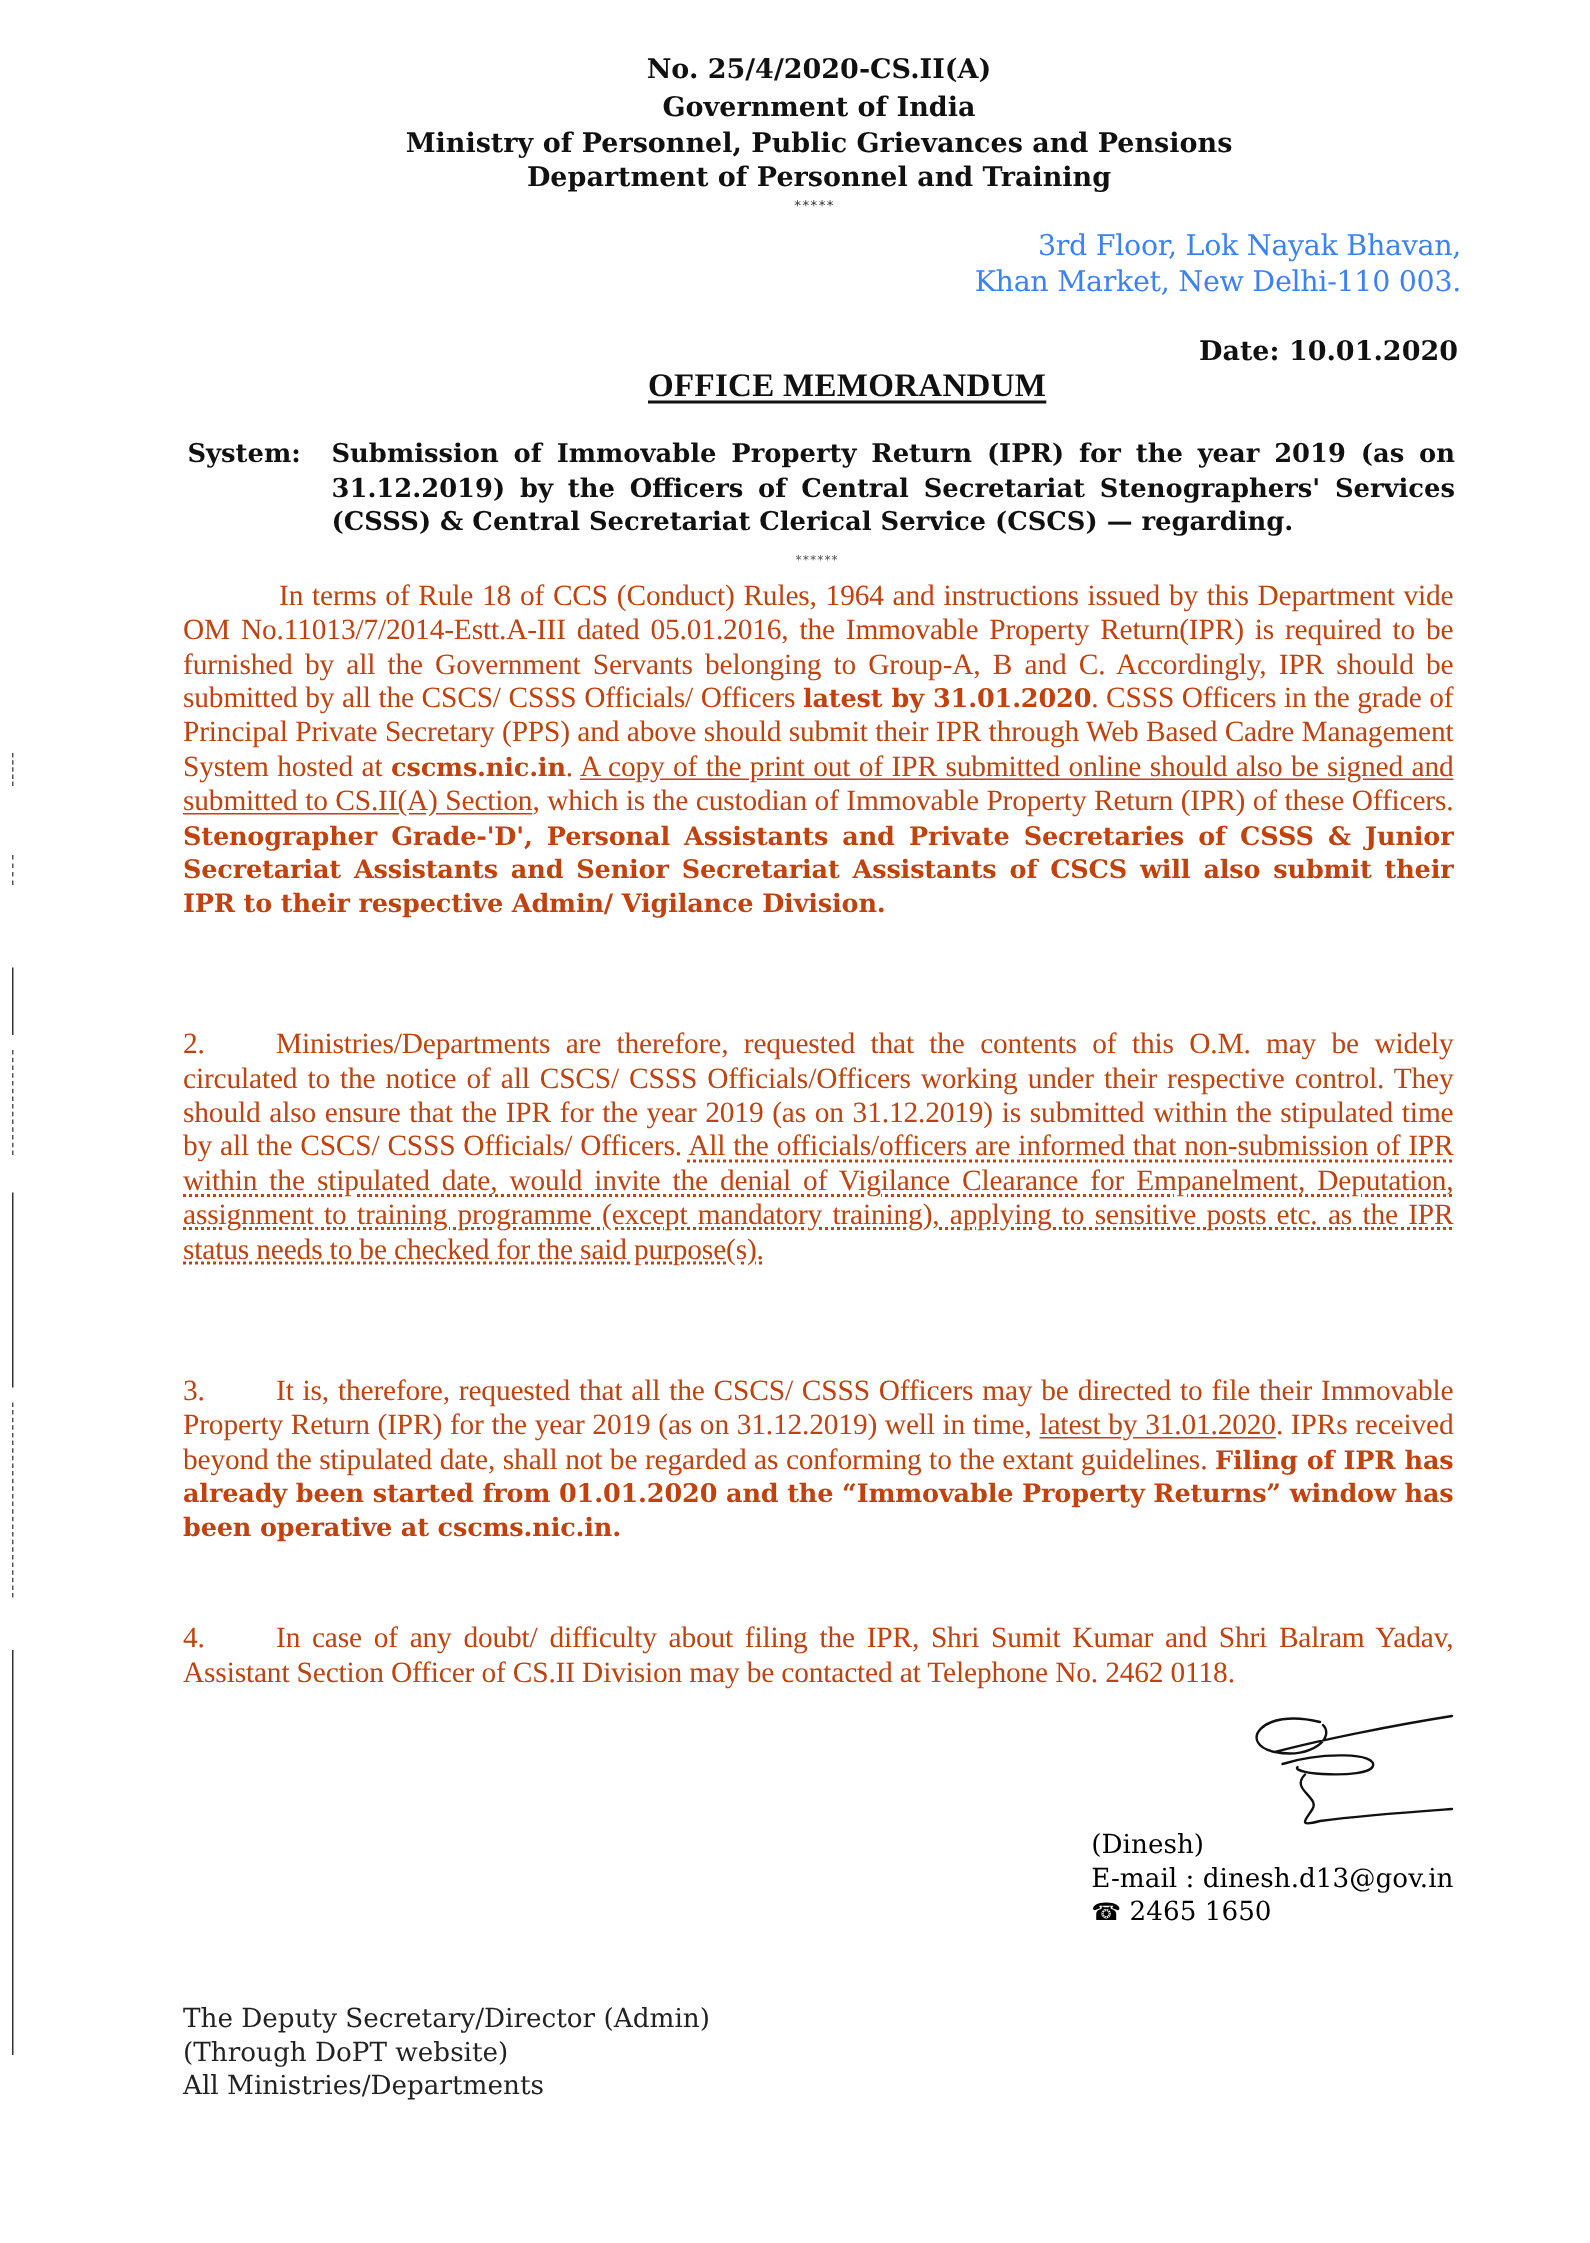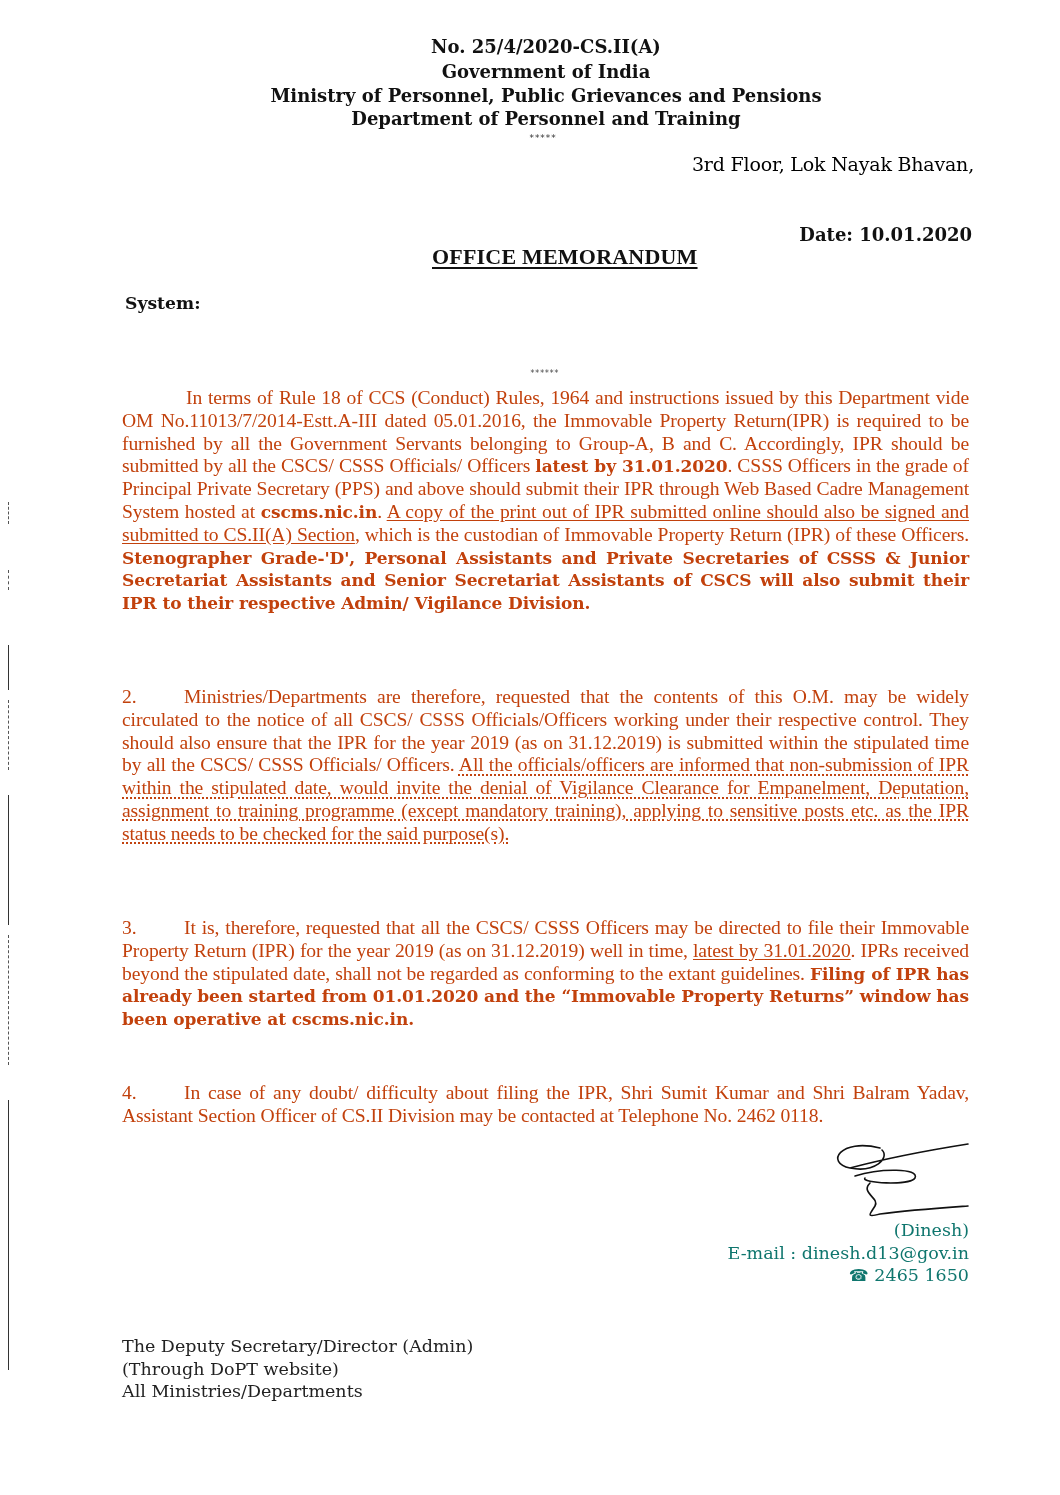--- a/index.html
+++ b/index.html
@@ -9,21 +9,21 @@
 
   .hdr { position: absolute; left: 0; width: 1060px; text-align: center;
          font-family: "DejaVu Serif", serif; font-weight: bold; font-size: 18px; line-height: 22px; color: #111; }
   .hdr.l1 { top: 36px; left: 16px; }
   .hdr.l2 { top: 61px; left: 16px; }
   .hdr.l3 { top: 85px; left: 16px; }
   .hdr.l4 { top: 108px; left: 16px; }
   .stars { position: absolute; top: 133px; left: 529px; font-size: 9px; line-height: 10px; letter-spacing: 0; color: #333; font-family: "DejaVu Sans Mono", monospace; }
 
   .addr { position: absolute; right: 86px; text-align: right; font-size: 19px; line-height: 24px;
-          font-family: "DejaVu Serif", serif; font-weight: normal; color: #000000; letter-spacing: -0.2px; }
+          font-family: "DejaVu Serif", serif; font-weight: normal; color: #3b82f6; letter-spacing: -0.2px; }
   .addr.a1 { top: 152px; }
   .addr.a2 { top: 176px; }
 
   .date { position: absolute; top: 224px; right: 88px; font-family: "DejaVu Serif", serif; font-weight: bold;
           font-size: 18px; line-height: 22px; color: #111; }
 
   .om-title { position: absolute; top: 246px; left: 432px; font-family: "Liberation Serif", serif; font-weight: bold;
               font-size: 22px; line-height: 22px; text-decoration: underline; text-underline-offset: 3px; letter-spacing: 0.2px; }
 
   .subject { position: absolute; top: 292px; left: 125px; width: 845px; font-family: "DejaVu Serif", serif;
@@ -38,22 +38,22 @@
   .para .u { text-decoration: underline; text-underline-offset: 2px; }
   .para .du { text-decoration: underline dotted; text-underline-offset: 3px; }
   .para .ind { display: inline-block; width: 64px; }
   .para .num { display: inline-block; width: 62px; }
   .p1 { top: 387px; }
   .p2 { top: 686px; }
   .p3 { top: 917px; }
   .p4 { top: 1082px; }
 
   .sig-svg { position: absolute; left: 820px; top: 1138px; width: 150px; height: 80px; }
-  .sig-block { position: absolute; right: 91px; top: 1219px; text-align: right; font-family: "DejaVu Serif", serif;
-               font-size: 17.5px; line-height: 22.5px; color: #0f766e; }
+  .sig-block { position: absolute; right: 91px; top: 1219px; text-align: left; font-family: "DejaVu Serif", serif;
+               font-size: 17.5px; line-height: 22.5px; color: #000000; }
   .sig-block div { white-space: nowrap; }
   .phone-icon { font-family: "DejaVu Sans", sans-serif; font-size: 16px; }
 
   .to-block { position: absolute; left: 122px; top: 1335px; font-family: "DejaVu Serif", serif; font-size: 17.5px;
               line-height: 22.5px; color: #222; }
 
   .scan-mark { position: absolute; left: 8px; width: 1px; border-left: 1px dashed #555; }
   .scan-mark.solid { border-left: 1px solid #333; }
 </style>
 </head>
@@ -69,27 +69,29 @@
   <div class="scan-mark" style="top:935px;height:130px;"></div>
   <div class="scan-mark solid" style="top:1100px;height:270px;"></div>
 
   <div class="hdr l1">No. 25/4/2020-CS.II(A)</div>
   <div class="hdr l2">Government of India</div>
   <div class="hdr l3">Ministry of Personnel, Public Grievances and Pensions</div>
   <div class="hdr l4">Department of Personnel and Training</div>
   <div class="stars">*****</div>
 
   <div class="addr a1">3rd Floor, Lok Nayak Bhavan,</div>
+  <div class="addr a2">Khan Market, New Delhi-110 003.</div>
 
   <div class="date">Date: 10.01.2020</div>
 
   <div class="om-title">OFFICE MEMORANDUM</div>
 
   <div class="subject">
     <span class="lbl">System:</span>
+    <span class="txt">Submission of Immovable Property Return (IPR) for the year 2019 (as on 31.12.2019) by the Officers of Central Secretariat Stenographers' Services (CSSS) &amp; Central Secretariat Clerical Service (CSCS) — regarding.</span>
   </div>
   <div class="stars2">******</div>
 
   <div class="para p1"><span class="ind"></span><span>In terms of Rule 18 of CCS (Conduct) Rules, 1964 and instructions issued by this Department vide OM No.11013/7/2014-Estt.A-III dated 05.01.2016, the Immovable Property Return(IPR) is required to be furnished by all the Government Servants belonging to Group-A, B and C. Accordingly, IPR should be submitted by all the CSCS/ CSSS Officials/ Officers </span><span class="b">latest by 31.01.2020</span><span>.  CSSS Officers in the grade of Principal Private Secretary (PPS) and above should submit their IPR through Web Based Cadre Management System hosted at </span><span class="b">cscms.nic.in</span><span>. </span><span class="u">A copy of the print out of IPR submitted online should also be signed and submitted to CS.II(A) Section</span><span>, which is the custodian of Immovable Property Return (IPR) of these Officers. </span><span class="b">Stenographer Grade-'D', Personal Assistants and Private Secretaries of CSSS &amp; Junior Secretariat Assistants and Senior Secretariat Assistants of CSCS will also submit their IPR to their respective Admin/ Vigilance Division.</span></div>
 
   <div class="para p2"><span class="num">2.</span><span>Ministries/Departments are therefore, requested that the contents of this O.M. may be widely circulated to the notice of all CSCS/ CSSS Officials/Officers working under their respective control. They should also ensure that the IPR for the year 2019 (as on 31.12.2019) is submitted within the stipulated time by all the CSCS/ CSSS Officials/ Officers. </span><span class="du">All the officials/officers are informed that non-submission of IPR within the stipulated date, would invite the denial of Vigilance Clearance for Empanelment, Deputation, assignment to training programme (except mandatory training), applying to sensitive posts etc. as the IPR status needs to be checked for the said purpose(s).</span></div>
 
   <div class="para p3"><span class="num">3.</span><span>It is, therefore, requested that all the CSCS/ CSSS Officers may be directed to file their Immovable Property Return (IPR) for the year 2019 (as on 31.12.2019) well in time, </span><span class="u">latest by 31.01.2020</span><span>. IPRs received beyond the stipulated date, shall not be regarded as conforming to the extant guidelines. </span><span class="b">Filing of IPR has already been started from 01.01.2020 and the “Immovable Property Returns” window has been operative at cscms.nic.in.</span></div>
 
   <div class="para p4"><span class="num">4.</span><span>In case of any doubt/ difficulty about filing the IPR, Shri Sumit Kumar and Shri Balram Yadav, Assistant Section Officer of CS.II Division may be contacted at Telephone No. 2462 0118.</span></div>

